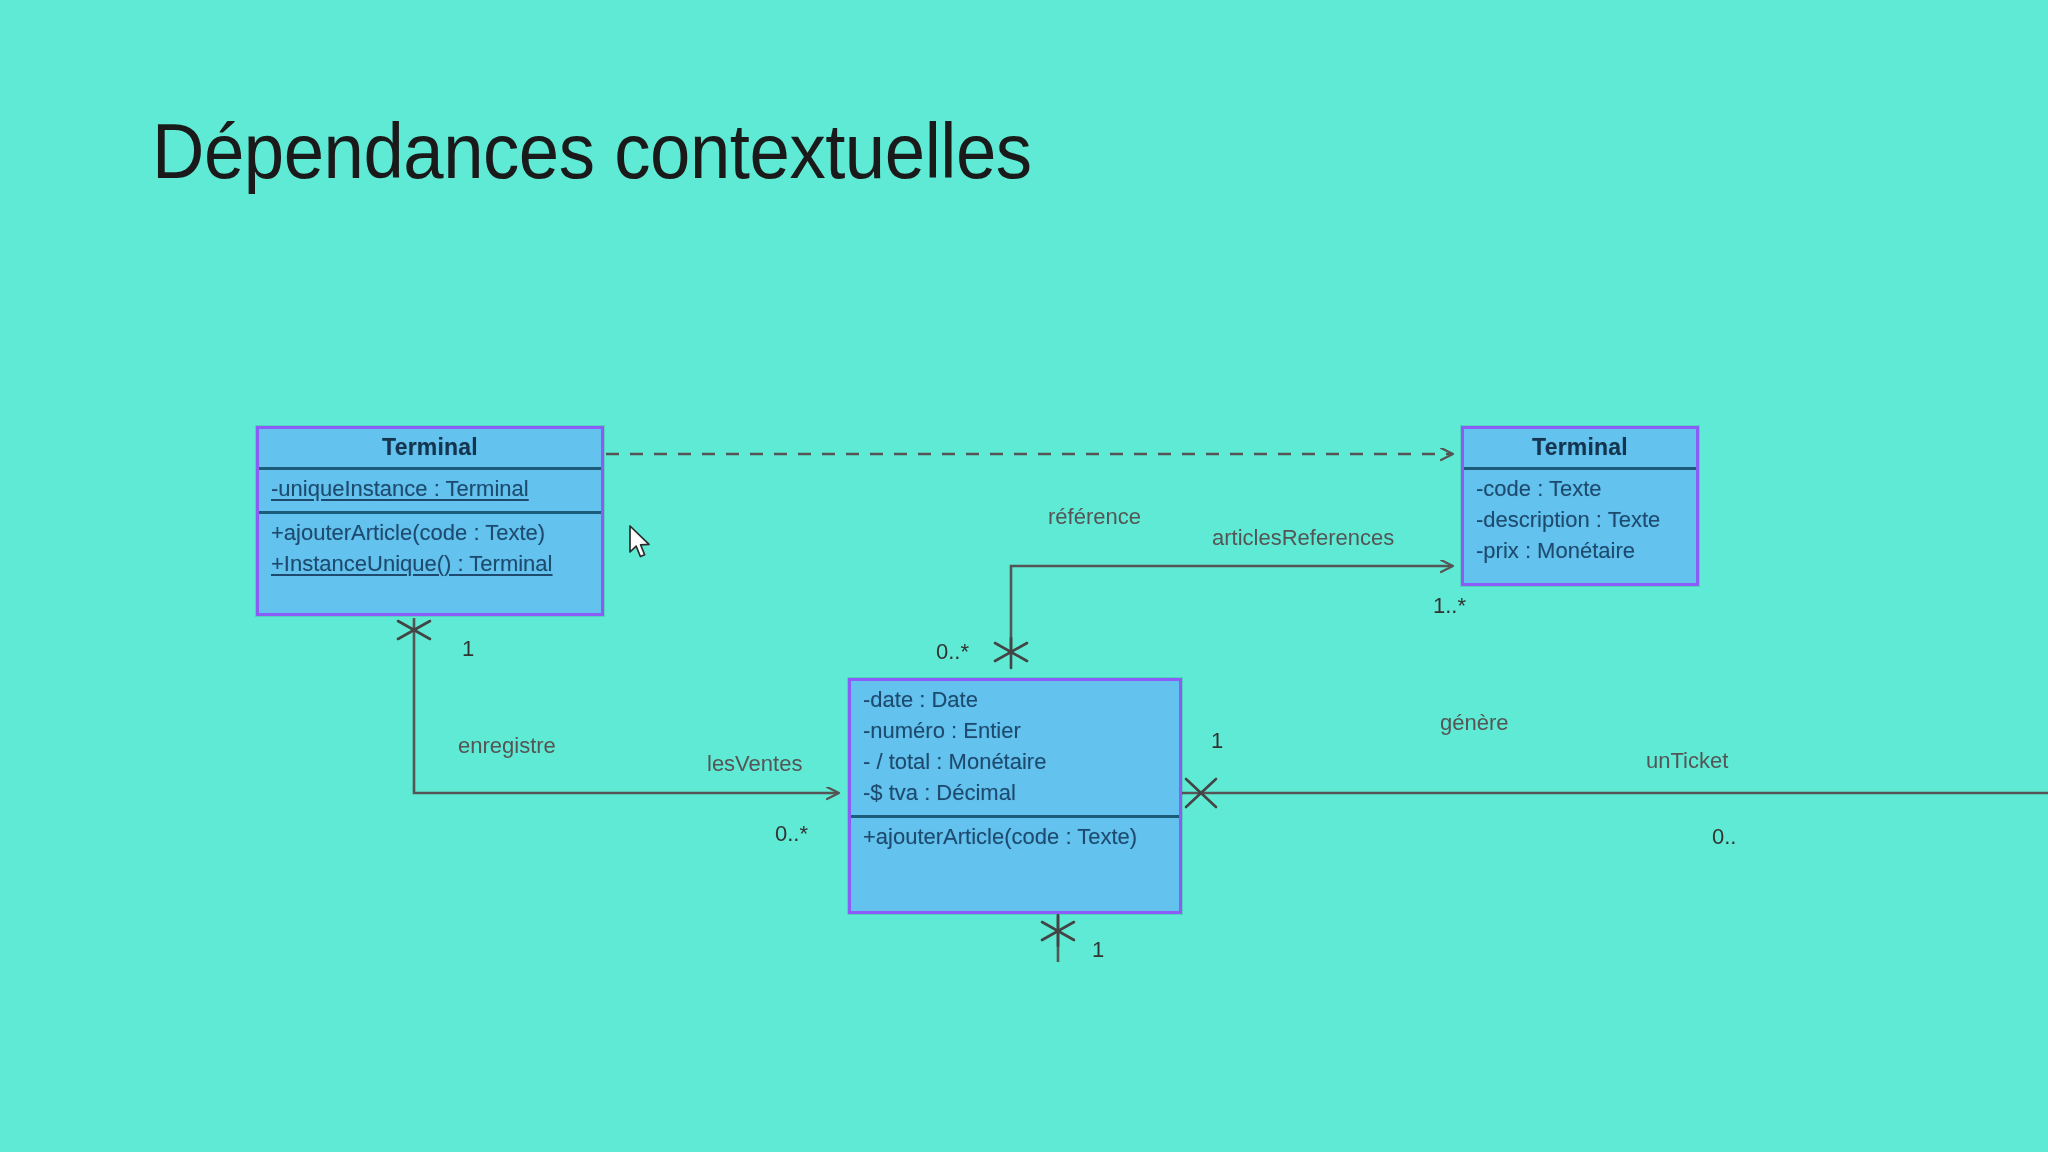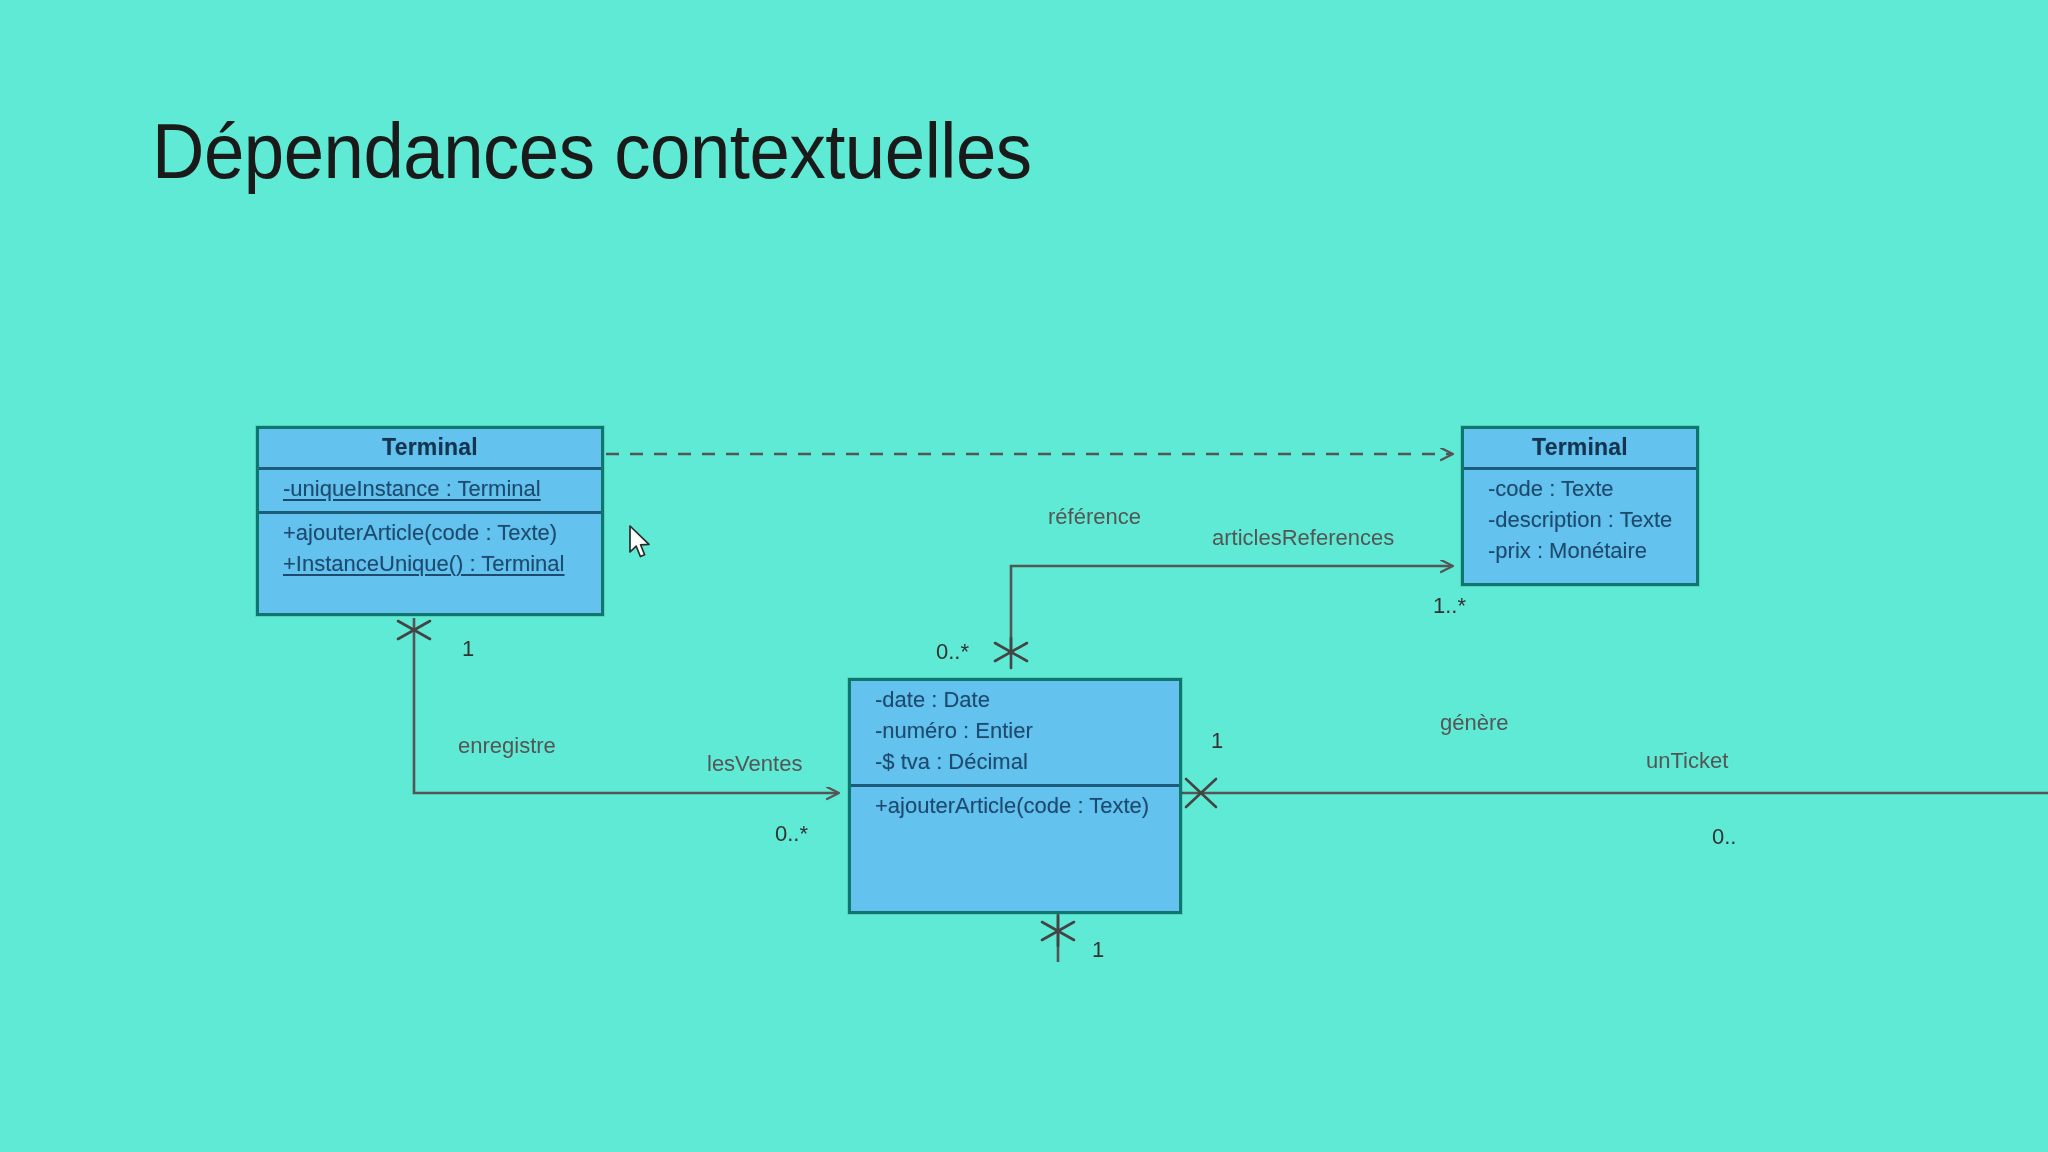--- a/index.html
+++ b/index.html
@@ -50,21 +50,21 @@
     top: 0;
     width: 2048px;
     height: 1152px;
     pointer-events: none;
   }
 
   
   .uml-class {
     position: absolute;
     background: #63c3ee;
-    border: 3px solid #0f766e;
+    border: 3px solid #8b5cf6;
     box-sizing: border-box;
     box-shadow: 0 0 0 1px rgba(0,0,0,0.10);
   }
   .uml-name {
     text-align: center;
     font-weight: bold;
     color: #14344f;
     font-size: 23px;
     padding: 5px 4px 6px 4px;
     border-bottom: 3px solid #1b5c7a;
@@ -73,21 +73,21 @@
   }
   .uml-compartment {
     padding: 4px 0 6px 0;
   }
   .uml-compartment.bordered {
     border-bottom: 3px solid #1b5c7a;
   }
   .uml-feature {
     font-size: 22px;
     color: #1d4a6e;
-    padding: 2px 6px 3px 24px;
+    padding: 2px 6px 3px 12px;
     white-space: nowrap;
     line-height: 1.18;
     text-shadow: 0 0 1px rgba(29,74,110,0.30);
   }
   .uml-feature.static {
     text-decoration: underline;
     text-underline-offset: 3px;
   }
 
   
@@ -202,20 +202,21 @@
       <div class="uml-compartment">
         <div class="uml-feature">+ajouterArticle(code : Texte)</div>
         <div class="uml-feature static">+InstanceUnique() : Terminal</div>
       </div>
     </div>
 
     <div class="uml-class" id="class-vente">
       <div class="uml-compartment bordered">
         <div class="uml-feature">-date : Date</div>
         <div class="uml-feature">-numéro : Entier</div>
+        <div class="uml-feature">- / total : Monétaire</div>
         <div class="uml-feature">-$ tva : Décimal</div>
       </div>
       <div class="uml-compartment">
         <div class="uml-feature">+ajouterArticle(code : Texte)</div>
       </div>
     </div>
 
     <div class="uml-class" id="class-article">
       <div class="uml-name">Terminal</div>
       <div class="uml-compartment">

